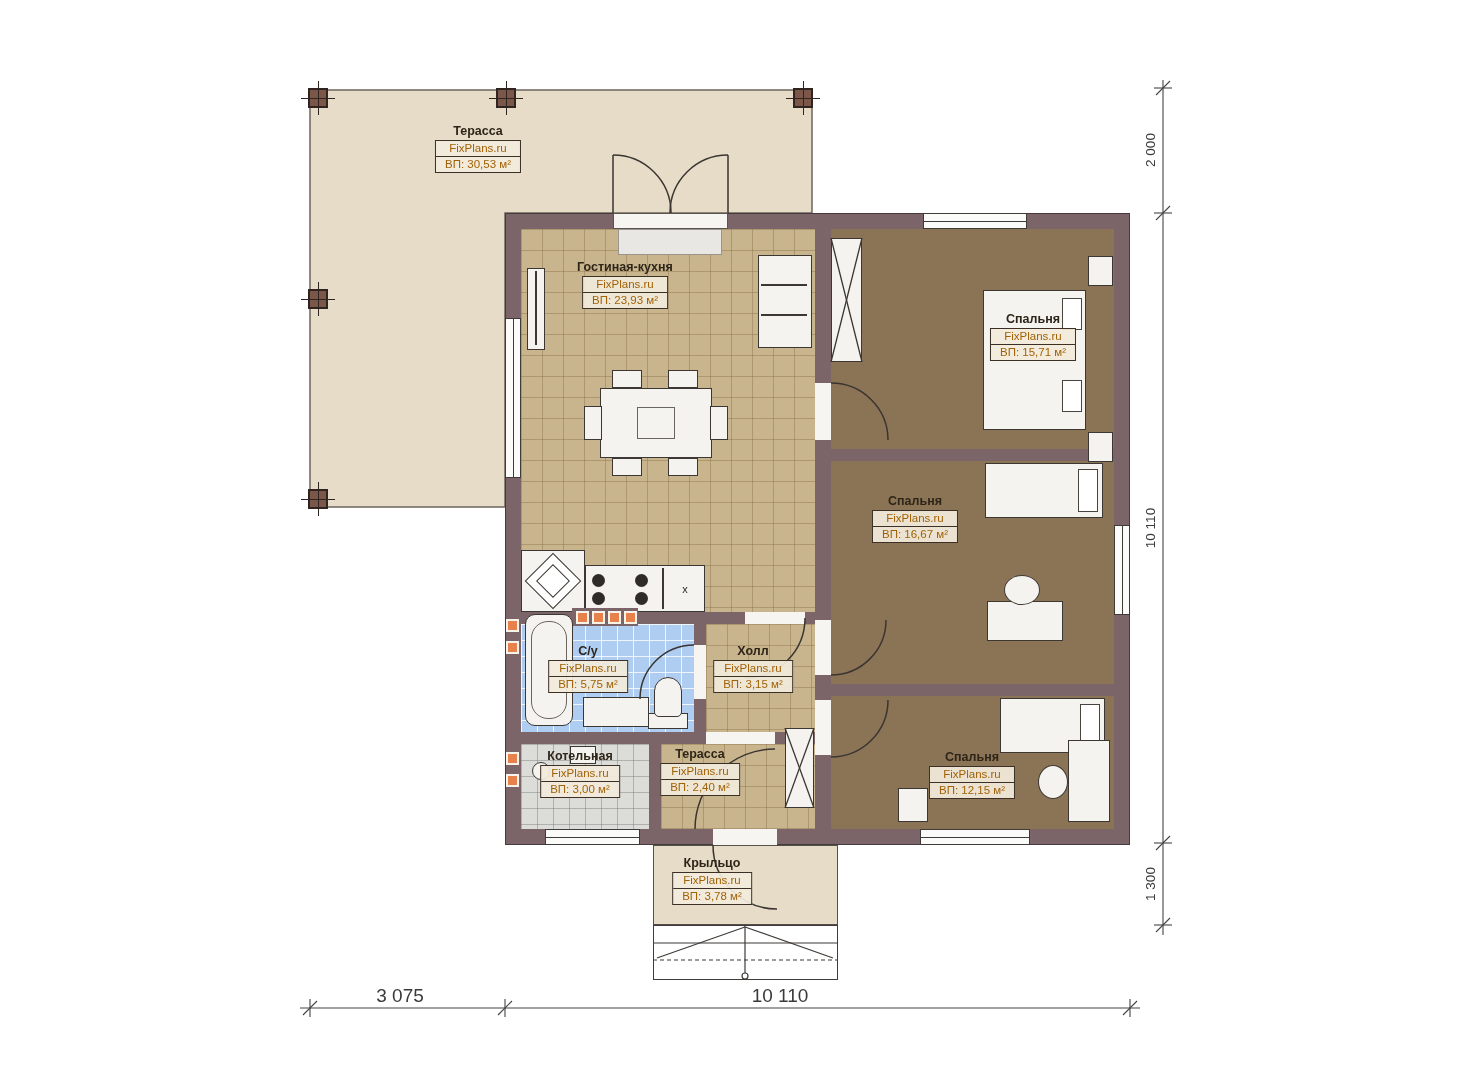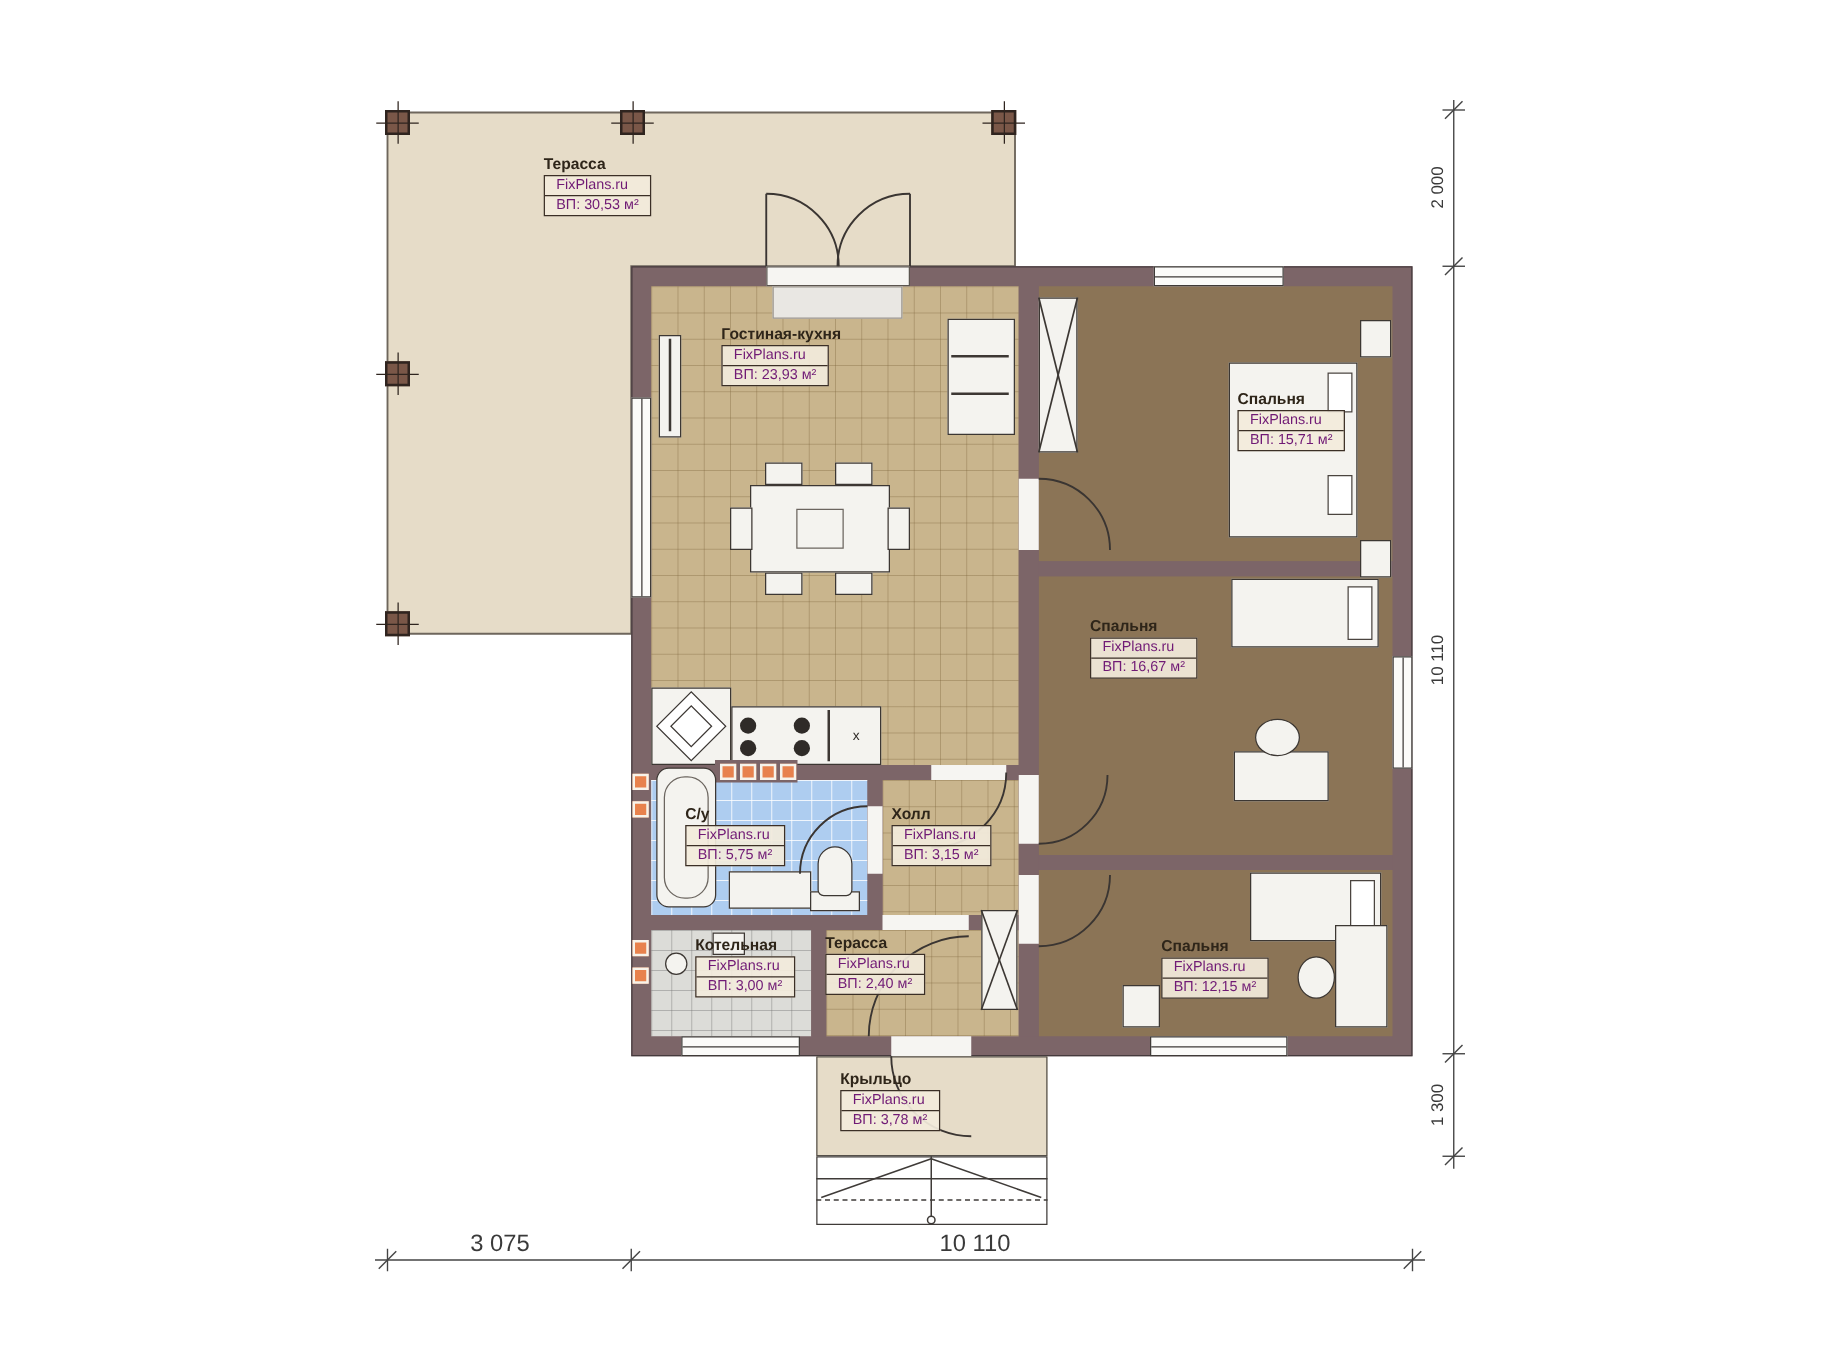--- a/index.html
+++ b/index.html
@@ -41,23 +41,23 @@
   .chair-round { position:absolute; background:#f4f3ef; border:1.5px solid #3c3733; border-radius:50%; box-sizing:border-box; }
   .pillow { position:absolute; background:#ffffff; border:1px solid #4a443f; box-sizing:border-box; }
   .radiator { position:absolute; width:13px; height:13px; background:#e8824d; border:2px solid #f7f3ea; box-sizing:border-box; }
 
   
   .post { position:absolute; width:20px; height:20px; background:#7a5748; border:2px solid #2f241f; box-sizing:border-box; }
   .post .tv { position:absolute; left:50%; top:-9px; width:1px; height:34px; background:#2f241f; }
   .post .th { position:absolute; top:50%; left:-9px; height:1px; width:34px; background:#2f241f; }
 
   
-  .room-label { position:absolute; transform:translateX(-50%); text-align:left; z-index:30; }
+  .room-label { position:absolute; transform:translateX(-50%); text-align:center; z-index:30; }
   .room-name { font-size:12.5px; font-weight:bold; color:#2e2519; white-space:nowrap; margin-bottom:2px; }
-  .label-box { display:inline-block; border:1.5px solid #3b2f26; background:rgba(242,235,220,.93); color:#701a75; }
+  .label-box { display:inline-block; border:1.5px solid #3b2f26; background:rgba(242,235,220,.93); color:#a16207; }
   .label-brand { font-size:11.5px; padding:1px 9px 2px; border-bottom:1.5px solid #3b2f26; white-space:nowrap; }
   .label-area  { font-size:11.5px; padding:1px 9px 2px; white-space:nowrap; }
 
   .dim-v { position:absolute; font-size:13.5px; color:#3a3a3a; white-space:nowrap;
            transform:translate(-50%,-50%) rotate(-90deg); z-index:25; }
   .dim-h { position:absolute; font-size:19px; color:#3a3a3a; white-space:nowrap;
            transform:translate(-50%,-50%); z-index:25; }
   .kmark { position:absolute; font-size:11px; color:#2f2b28; transform:translate(-50%,-50%); z-index:12; }
 </style>
 </head>
@@ -303,21 +303,21 @@
   </div>
 
   <div class="room-label" style="left:753px; top:644px;">
     <div class="room-name">Холл</div>
     <div class="label-box">
       <div class="label-brand">FixPlans.ru</div>
       <div class="label-area">ВП: 3,15 м²</div>
     </div>
   </div>
 
-  <div class="room-label" style="left:596px; top:749px;">
+  <div class="room-label" style="left:580px; top:749px;">
     <div class="room-name">Котельная</div>
     <div class="label-box">
       <div class="label-brand">FixPlans.ru</div>
       <div class="label-area">ВП: 3,00 м²</div>
     </div>
   </div>
 
   <div class="room-label" style="left:700px; top:747px;">
     <div class="room-name">Терасса</div>
     <div class="label-box">

